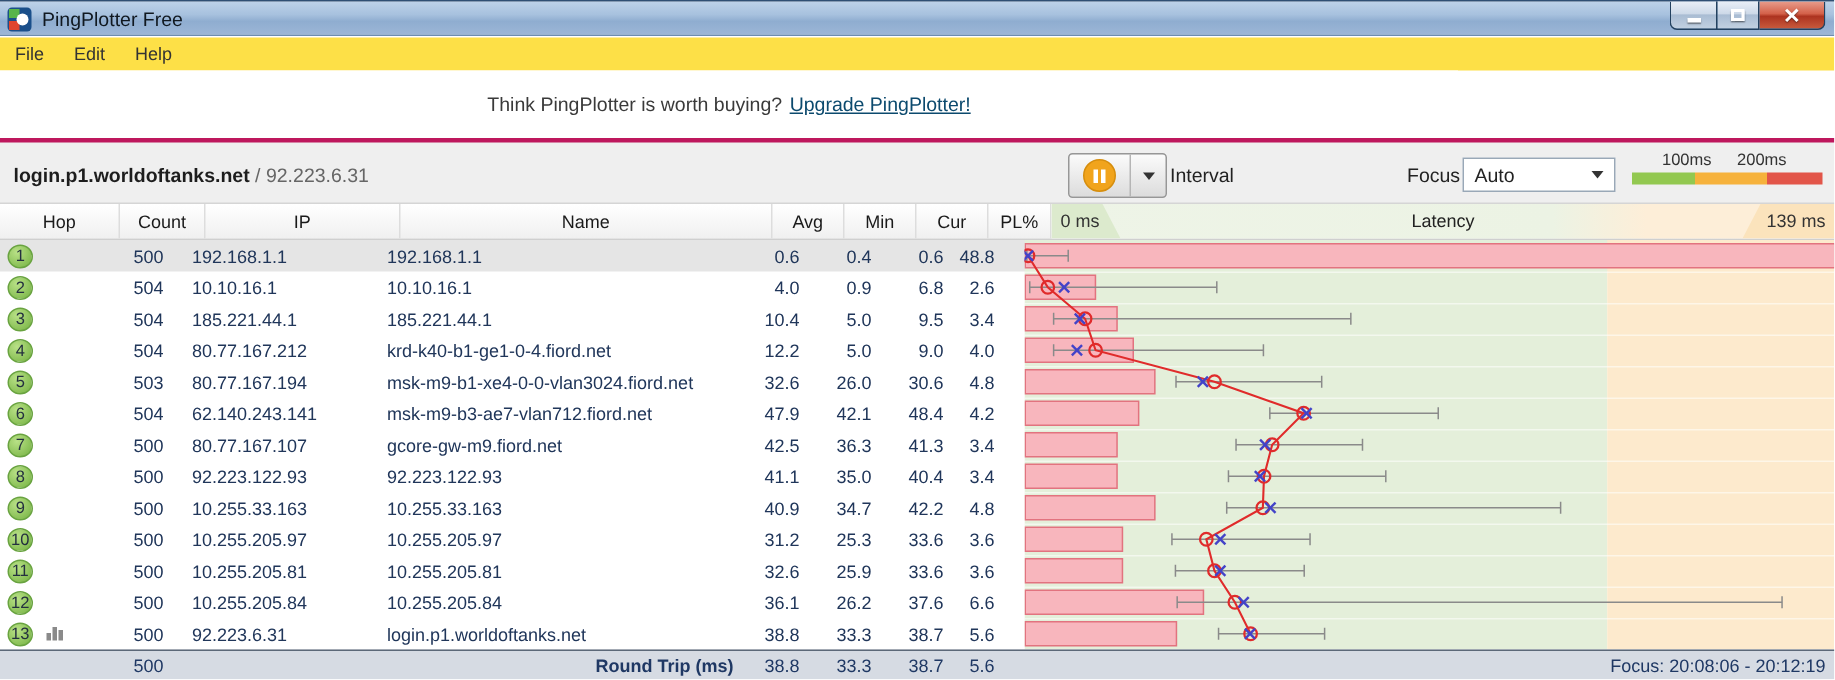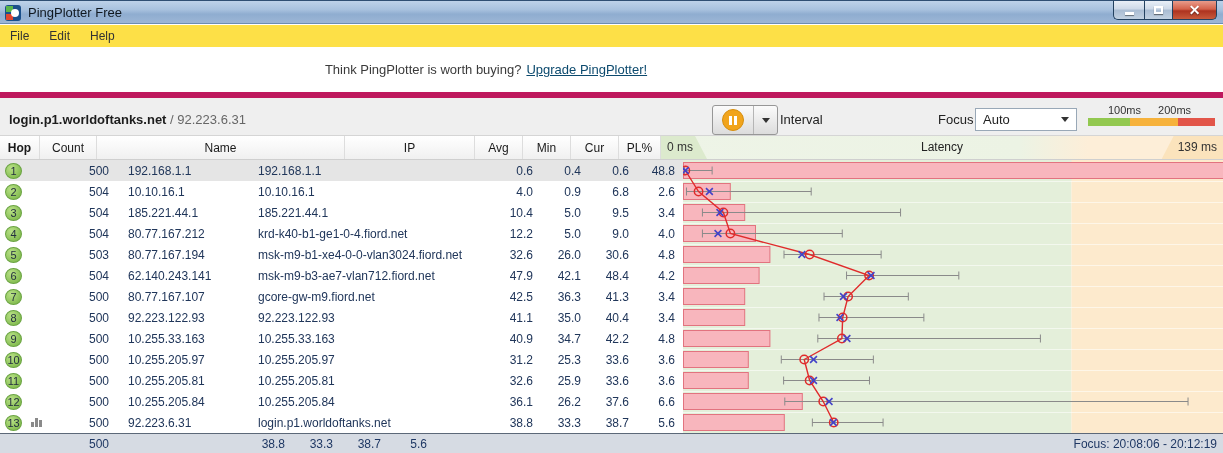--- a/index.html
+++ b/index.html
@@ -32,21 +32,21 @@
   .menubar { position:absolute; left:0; top:25px; width:1223px; height:22px; background:#fde047; display:flex; align-items:center; }
   .menu-item { font-size:12px; color:#333; padding:3px 10px; cursor:default; }
 
   
   .banner { position:absolute; left:0; top:47px; width:972px; height:45px; background:#fff;
     display:flex; align-items:center; justify-content:center; font-size:13px; color:#3a3a3a; }
   .banner a { color:#0c4a6e; text-decoration:underline; margin-left:5px; }
 
   
   .toolbar { position:absolute; left:0; top:92px; width:1223px; height:44px; background:#efefef;
-    border-top:6px solid #be185d; border-bottom:1px solid #d5d5d5; }
+    border-top:3px solid #be185d; border-bottom:1px solid #d5d5d5; }
   .target { position:absolute; left:9px; top:14px; font-size:13px; color:#666; }
   .target b { color:#1d1d1d; }
   .pausebtn { position:absolute; left:712px; top:7px; width:66px; height:30px; display:flex;
     border:1px solid #979797; border-radius:3px; background:linear-gradient(to bottom,#fbfbfb,#dcdcdc); }
   .pausebtn .main { width:41px; display:flex; align-items:center; justify-content:center; border-right:1px solid #b5b5b5; }
   .pause-circle { width:22px; height:22px; border-radius:50%; background:#f1a41c; border:1px solid #d68e0e;
     display:flex; align-items:center; justify-content:center; gap:2px; }
   .pause-circle i { display:block; width:3px; height:9px; background:#fff; }
   .pausebtn .arrow { flex:1; display:flex; align-items:center; justify-content:center; }
   .tri { width:0; height:0; border-left:4px solid transparent; border-right:4px solid transparent; border-top:5px solid #333; }
@@ -75,21 +75,21 @@
 
   .rows { position:absolute; left:0; top:160px; width:1223px; height:273px; background:#fff; }
   .trow { position:absolute; left:0; width:1223px; height:21px; display:flex; font-size:12px; color:#20365a; }
   .trow.selected { background:#e5e5e5; }
   .cell { height:21px; display:flex; align-items:center; }
   .c-hop { width:62px; padding-left:5px; }
   .c-count { width:57px; justify-content:flex-end; padding-right:10px; }
   .c-ip { width:130px; padding-left:9px; }
   .c-name { width:248px; padding-left:9px; }
   .c-avg,.c-min,.c-cur { width:48px; justify-content:flex-end; padding-right:12px; }
-  .c-pl { width:42px; justify-content:flex-end; padding-right:8px; }
+  .c-pl { width:42px; justify-content:flex-end; padding-right:20px; }
   .hop-badge { display:inline-flex; width:17px; height:16px; border-radius:50%; align-items:center; justify-content:center;
     background:radial-gradient(circle at 35% 30%,#b9e187,#85bd52 75%); border:1px solid #69a340;
     font-size:11px; color:#24303f; }
   .hist-icon { display:inline-flex; align-items:flex-end; gap:1px; margin-left:9px; }
   .hist-icon i { display:block; width:3px; background:#8a8a8a; }
   .graph-svg { position:absolute; left:683px; top:0; }
 
   
   .tfoot { position:absolute; left:0; top:433px; width:1223px; height:20px; display:flex;
     background:#d6dbe3; border-top:1px solid #5c6878; font-size:12px; color:#1f3864; }
@@ -159,24 +159,24 @@
       </div>
       <div class="bar" id="legend-bar">
           <div style="width: 42px; background: rgb(146, 200, 80);"></div>
           <div style="width: 48px; background: rgb(246, 178, 60);"></div>
           <div style="width: 37px; background: rgb(226, 85, 73);"></div>
         </div>
     </div>
   </div>
 
   <div class="thead" id="thead">
-    <div class="th" style="width: 40px; font-weight: bold;">Hop</div>
+    <div class="th" style="width: 80px;">Hop</div>
       <div class="th" style="width: 57px;">Count</div>
+      <div class="th" style="width: 130px;">IP</div>
       <div class="th" style="width: 248px;">Name</div>
-      <div class="th" style="width: 130px;">IP</div>
       <div class="th" style="width: 48px;">Avg</div>
       <div class="th" style="width: 48px;">Min</div>
       <div class="th" style="width: 48px;">Cur</div>
       <div class="th" style="width: 42px;">PL%</div>
       <div class="th th-latency">
       <span class="lat-left">0 ms</span>
       <span class="lat-center">Latency</span>
       <span class="lat-right">139 ms</span>
     </div>
   </div>
@@ -451,20 +451,21 @@
         <circle cx="150.73381294964028" cy="262.5" r="4.2" fill="none" stroke="#e02b2b" stroke-width="1.5"></circle>
         <line x1="146.9453237410072" y1="259.1" x2="153.7453237410072" y2="265.9" stroke="#4343c8" stroke-width="1.6"></line>
         <line x1="146.9453237410072" y1="265.9" x2="153.7453237410072" y2="259.1" stroke="#4343c8" stroke-width="1.6"></line>
       </svg>
   </div>
 
   <div class="tfoot">
     <div class="cell c-hop"></div>
     <div class="cell c-count">500</div>
     <div class="cell c-ip"></div>
+    <div class="cell c-name f-name">Round Trip (ms)</div>
     <div class="cell c-avg">38.8</div>
     <div class="cell c-min">33.3</div>
     <div class="cell c-cur">38.7</div>
     <div class="cell c-pl">5.6</div>
     <div class="cell f-focus">Focus: 20:08:06 - 20:12:19</div>
   </div>
 
 </div>
 
 </body></html>

